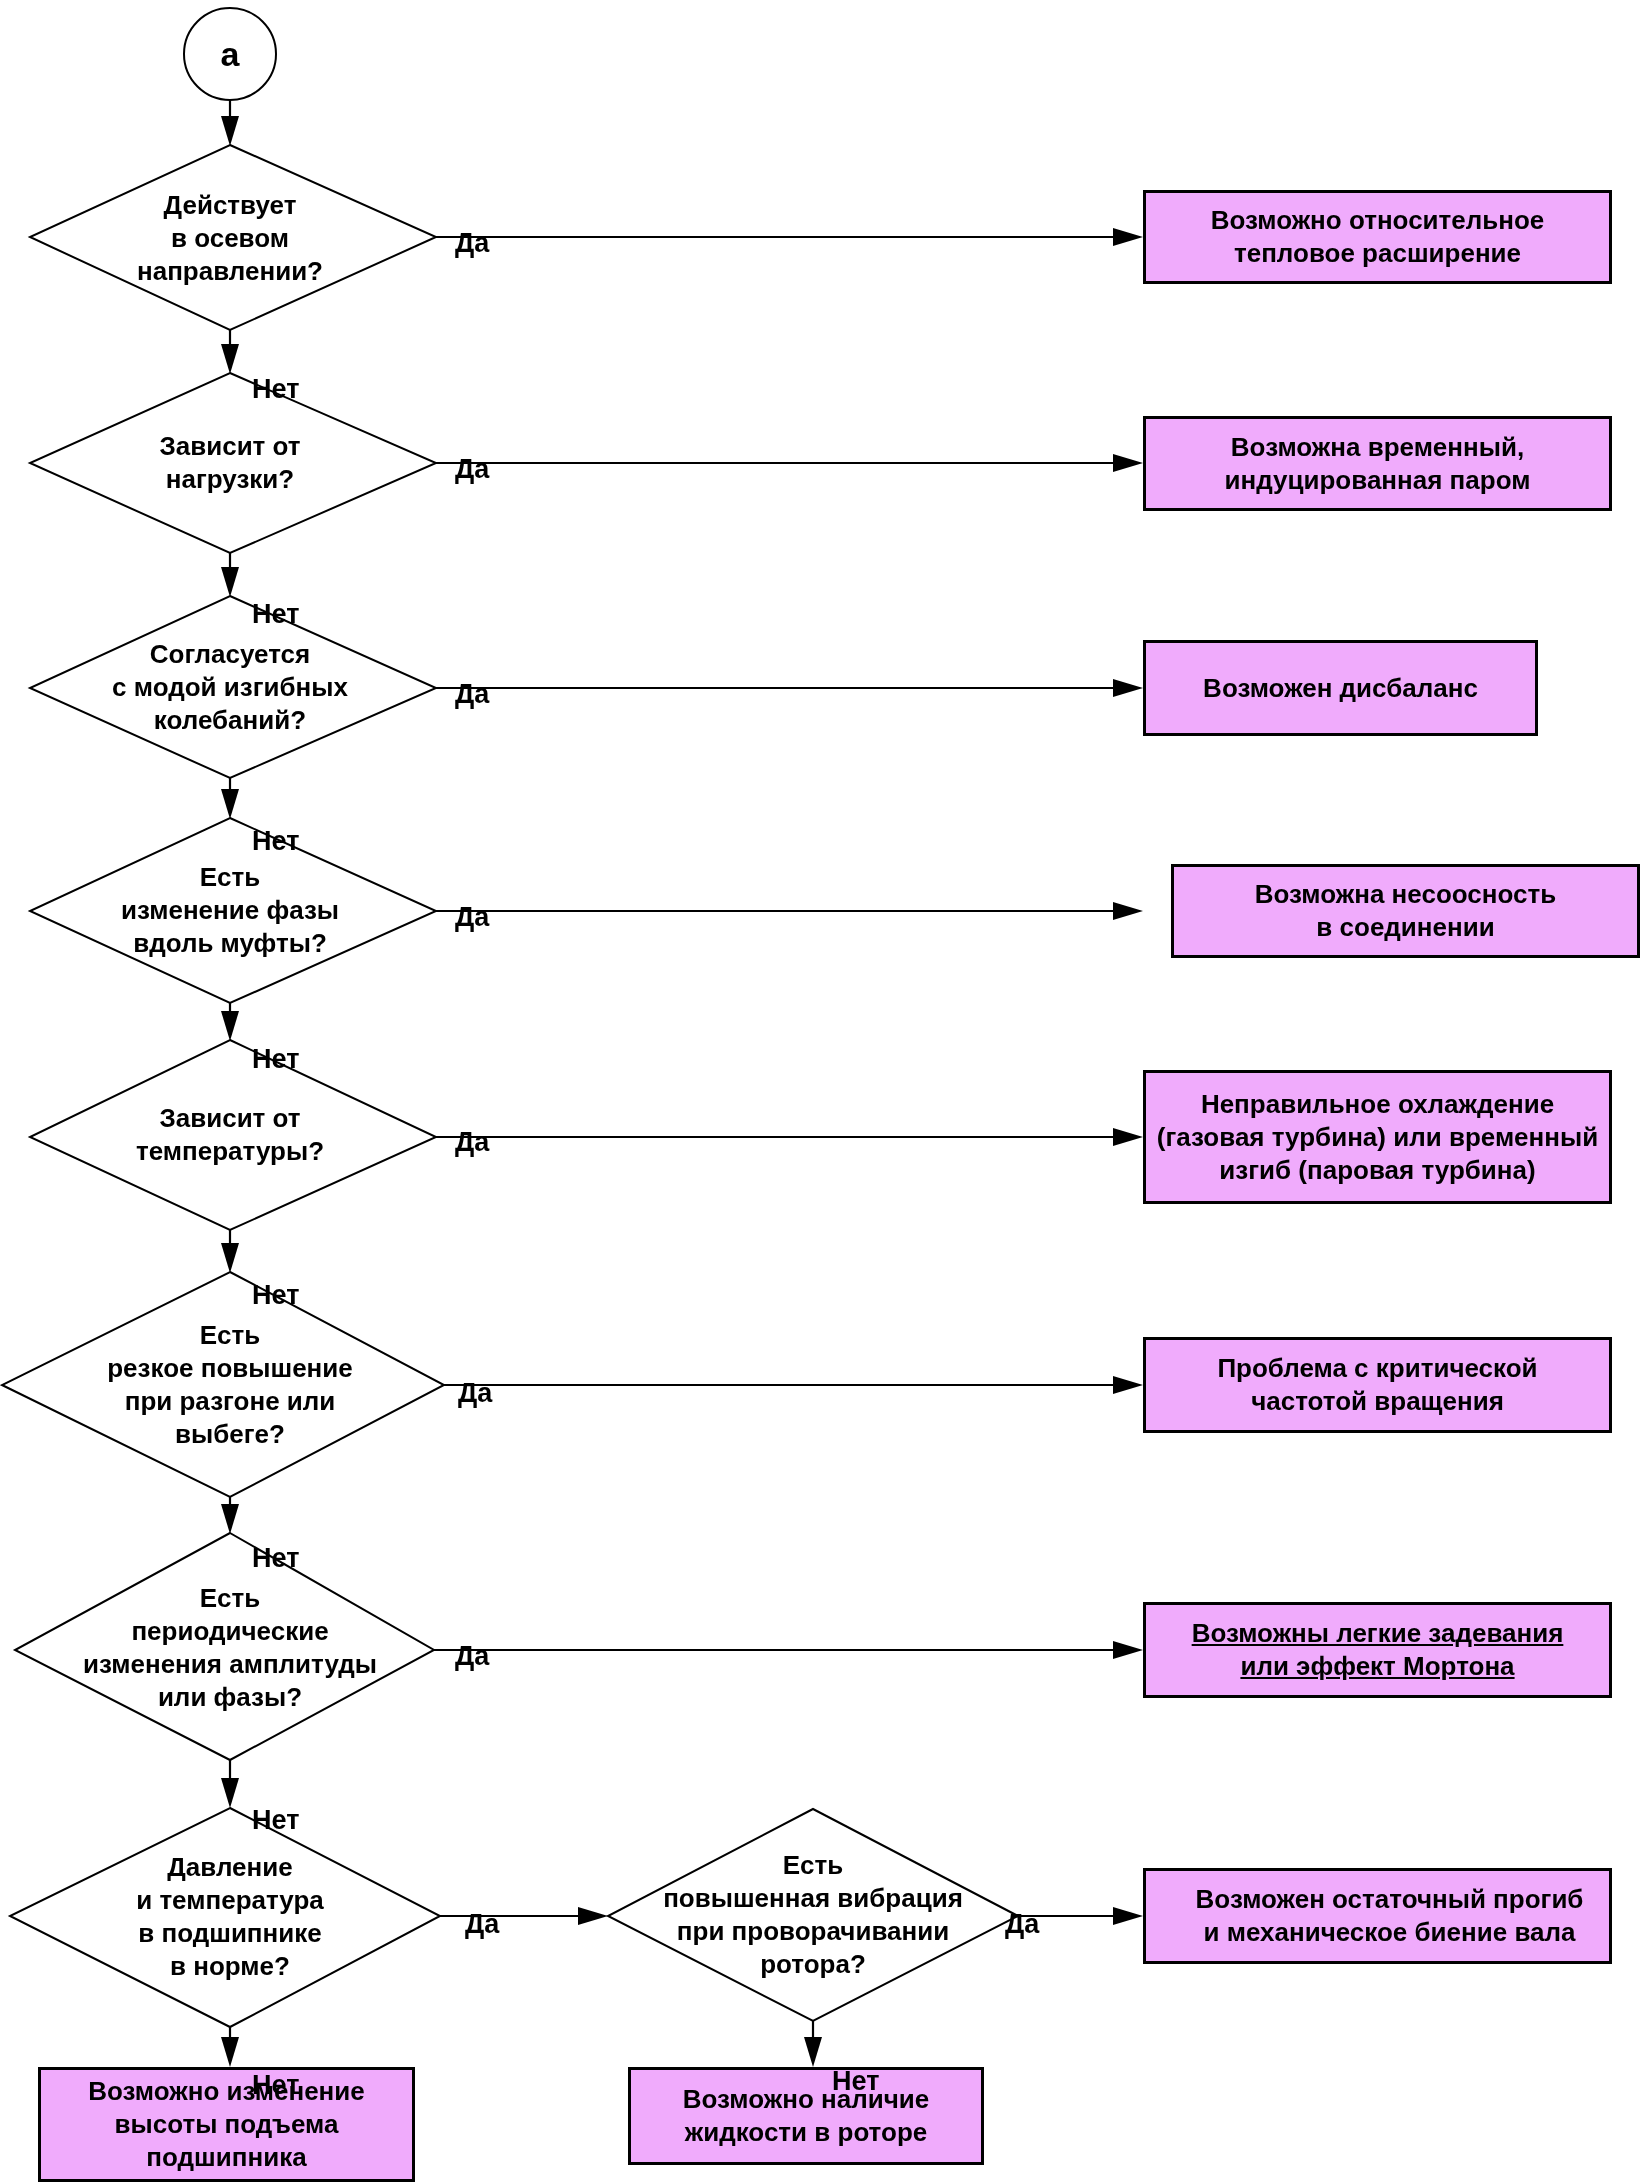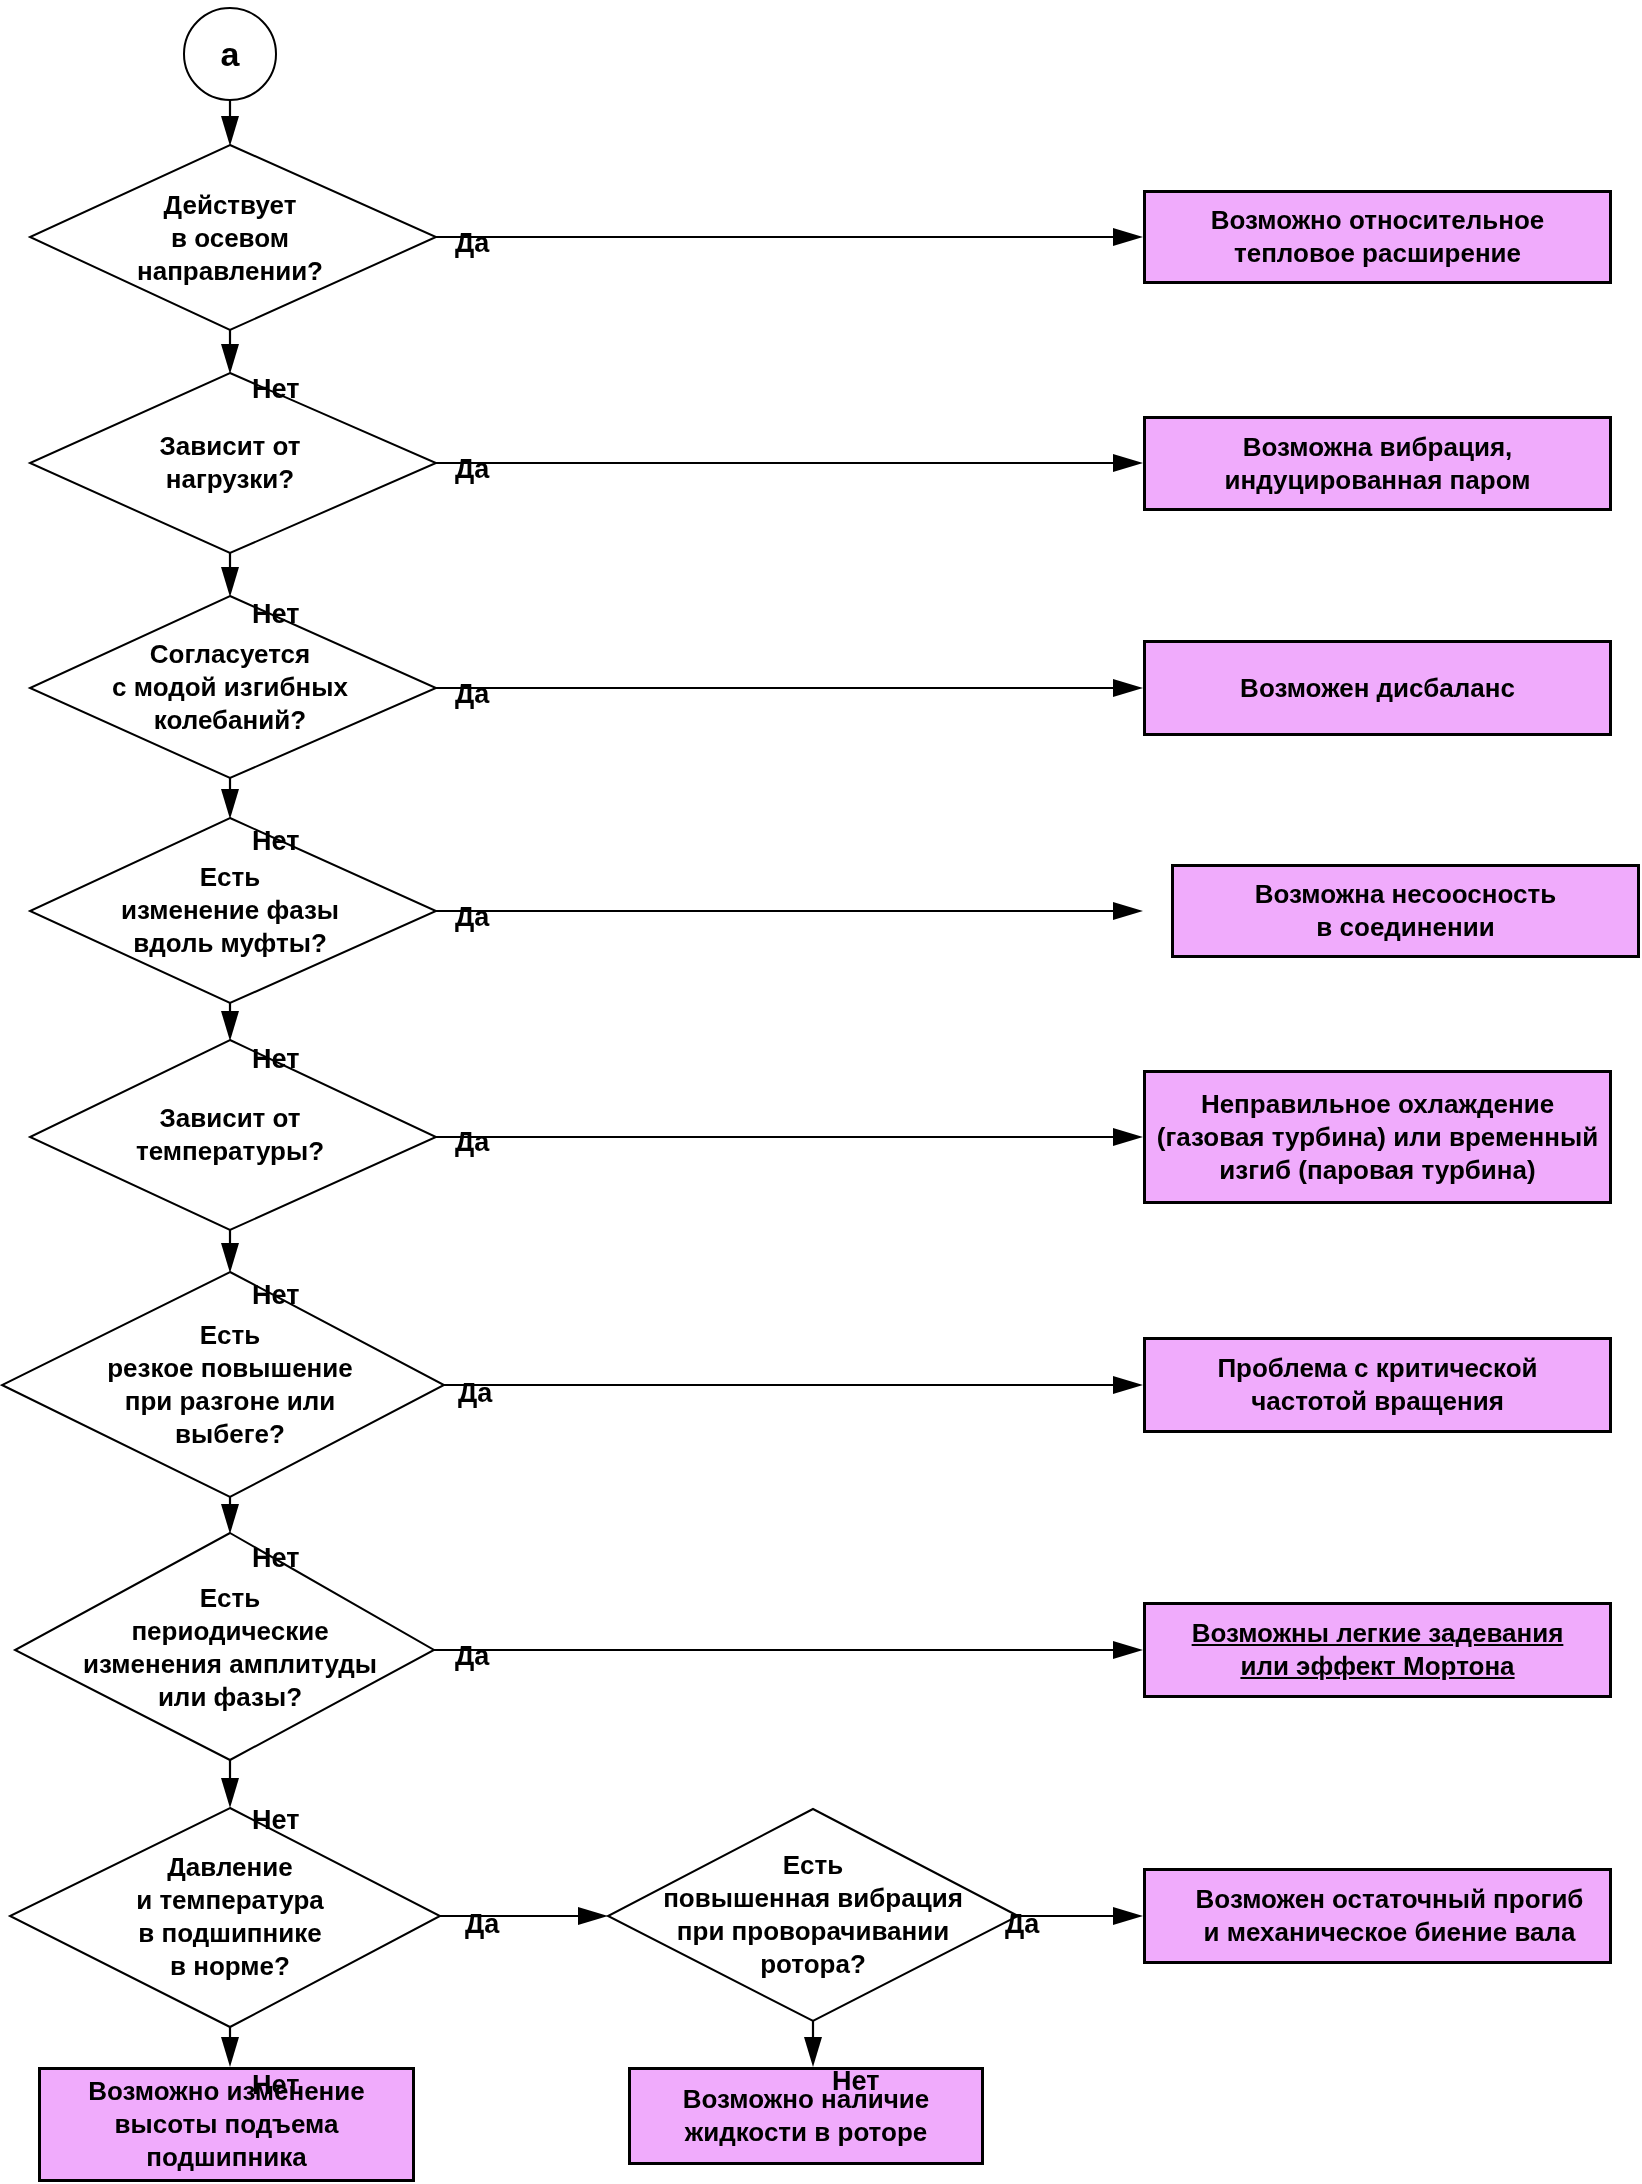--- a/index.html
+++ b/index.html
@@ -145,23 +145,23 @@
 и температура
 в подшипнике
 в норме?</div>
   <div class="dlabel txt" style="left:813px;top:1915px;">Есть
 повышенная вибрация
 при проворачивании
 ротора?</div>
 
   <div class="obox txt" style="left:1143px;top:190px;width:469px;height:94px;">Возможно относительное
 тепловое расширение</div>
-  <div class="obox txt" style="left:1143px;top:416px;width:469px;height:95px;">Возможна вибрация,
+  <div class="obox txt" style="left:1143px;top:416px;width:469px;height:95px;">Возможна временный,
 индуцированная паром</div>
-  <div class="obox txt" style="left:1143px;top:640px;width:469px;height:96px;">Возможен дисбаланс</div>
+  <div class="obox txt" style="left:1143px;top:640px;width:395px;height:96px;">Возможен дисбаланс</div>
   <div class="obox txt" style="left:1143px;top:864px;width:469px;height:94px;margin-left:28px;">Возможна несоосность
 в соединении</div>
   <div class="obox txt" style="left:1143px;top:1070px;width:469px;height:134px;">Неправильное охлаждение
 (газовая турбина) или временный
 изгиб (паровая турбина)</div>
   <div class="obox txt" style="left:1143px;top:1337px;width:469px;height:96px;">Проблема с критической
 частотой вращения</div>
   <div class="obox txt" style="left:1143px;top:1602px;width:469px;height:96px;text-decoration:underline;">Возможны легкие задевания
 или эффект Мортона</div>
   <div class="obox txt" style="left:1143px;top:1868px;width:469px;height:96px;padding-left:30px;">Возможен остаточный прогиб

